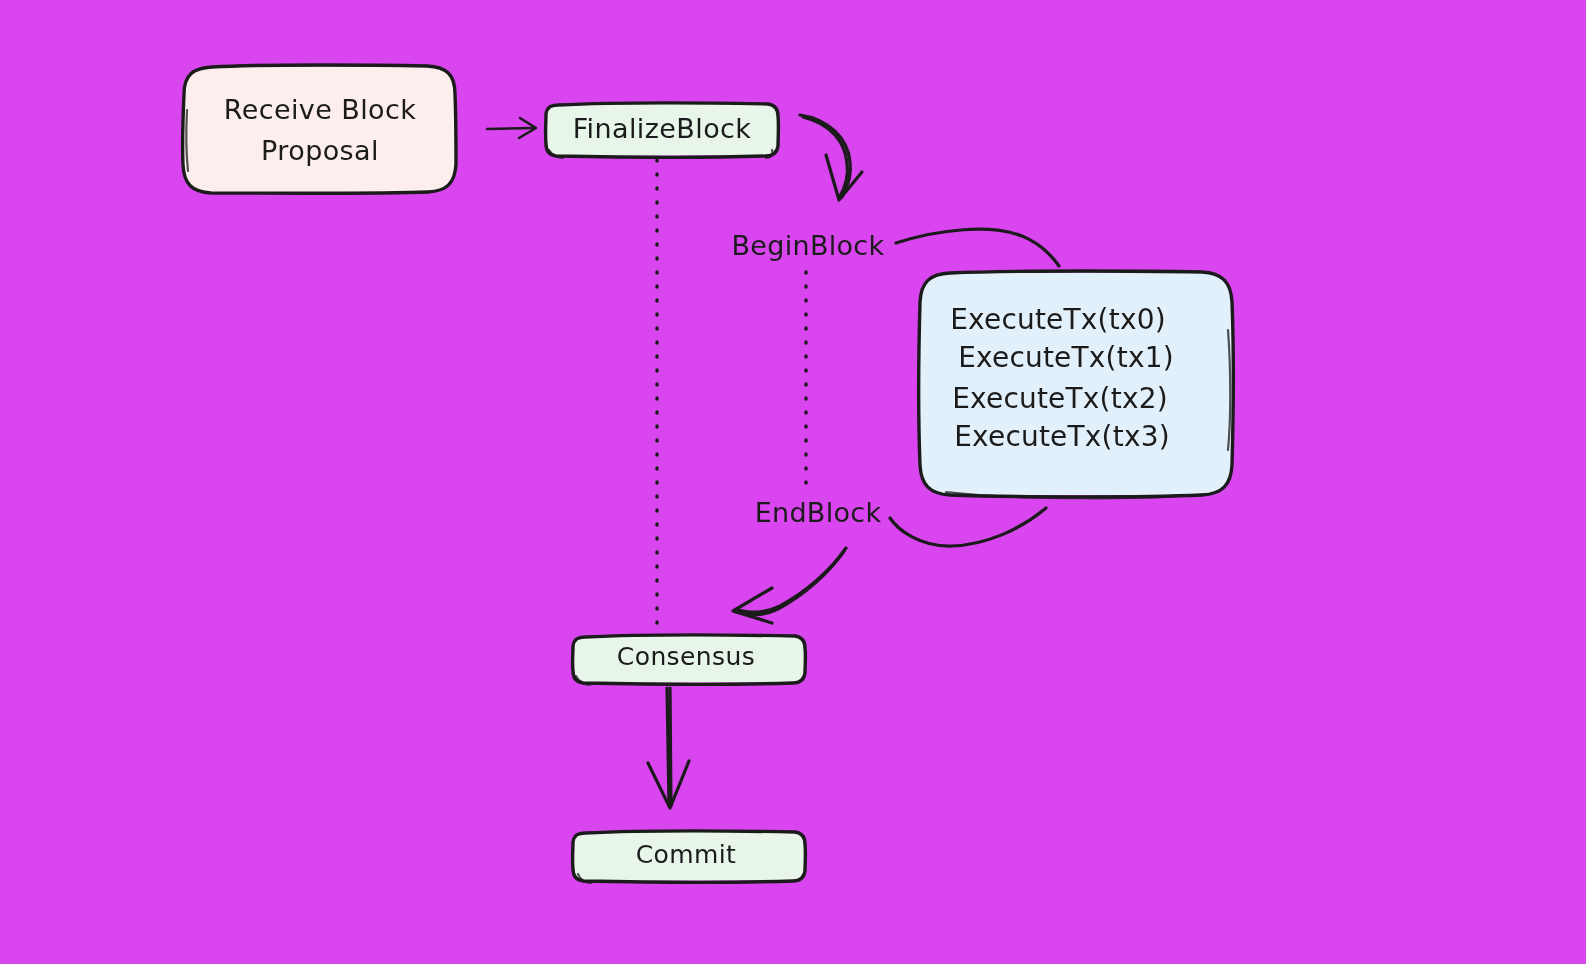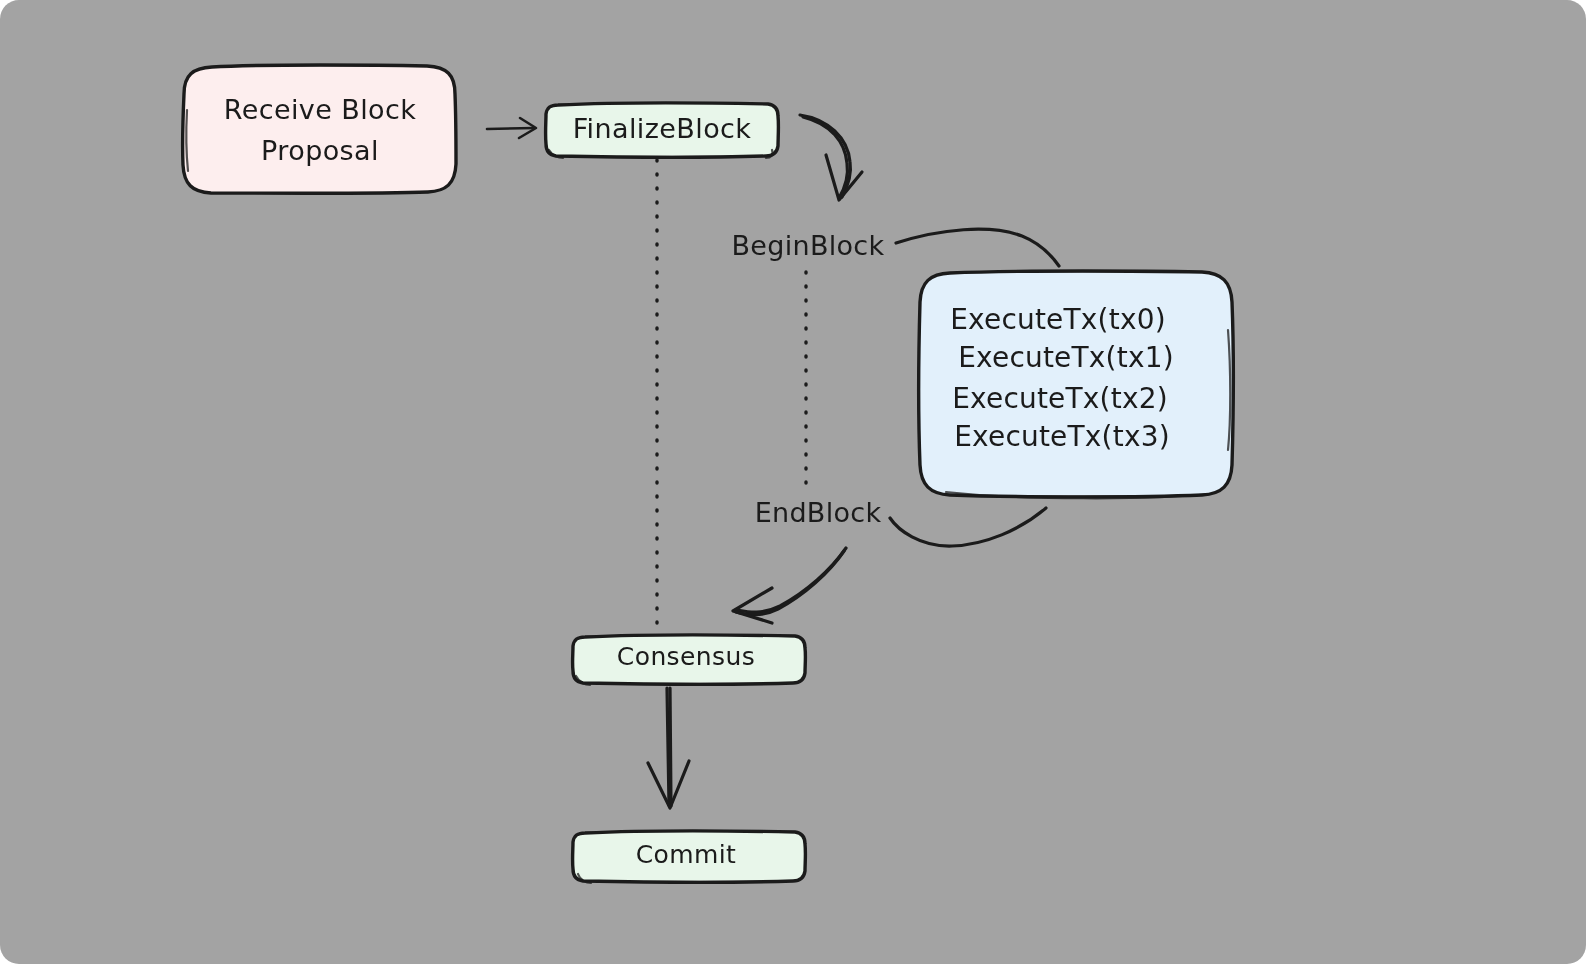--- a/index.html
+++ b/index.html
@@ -10,22 +10,21 @@
   body {
     width: 1586px;
     height: 964px;
     overflow: hidden;
     font-family: "DejaVu Sans", sans-serif;
   }
   #diagram-root {
     position: relative;
     width: 1586px;
     height: 964px;
-    background: #a3a3a3;
-    border-radius: 19px;
+    background: #d946ef;
   }
   svg#diagram-svg {
     position: absolute;
     top: 0;
     left: 0;
     width: 1586px;
     height: 964px;
   }
   .node-label {
     font-family: "DejaVu Sans", sans-serif;

